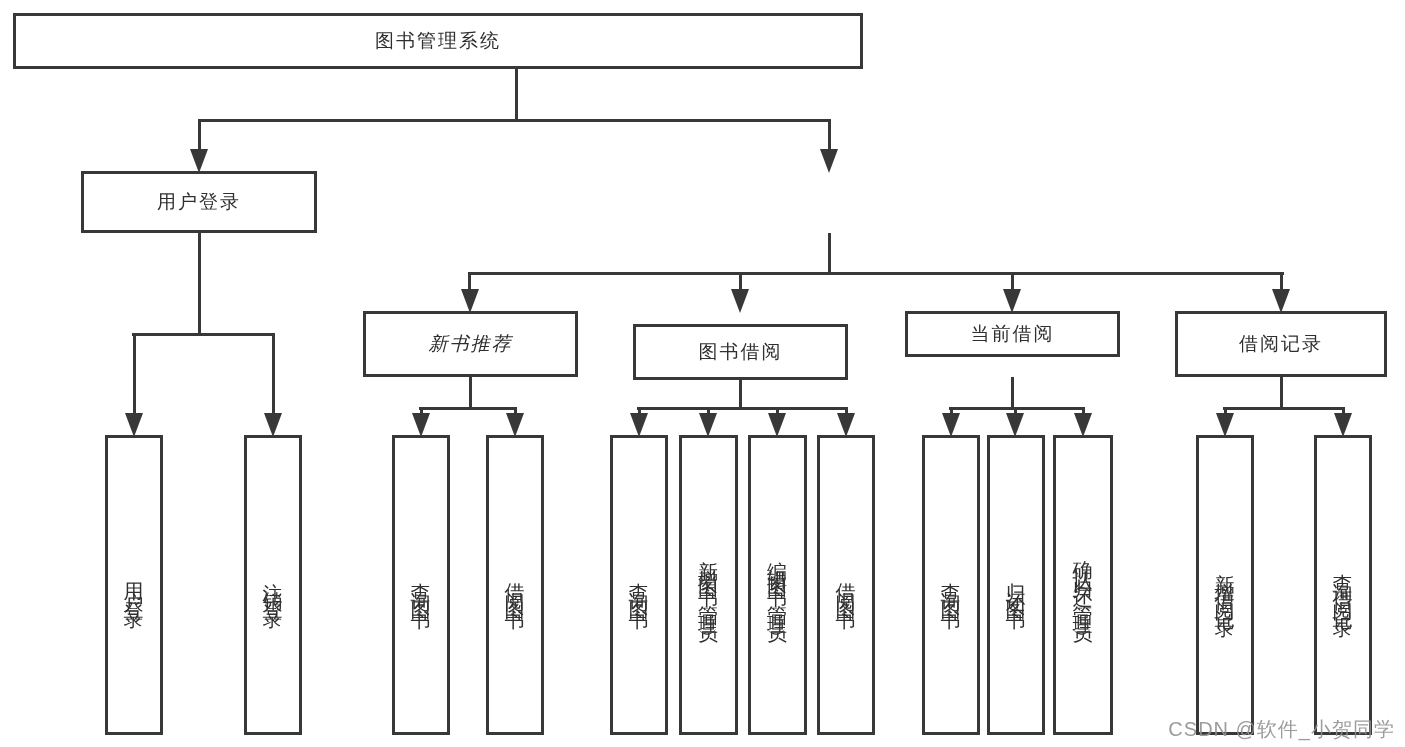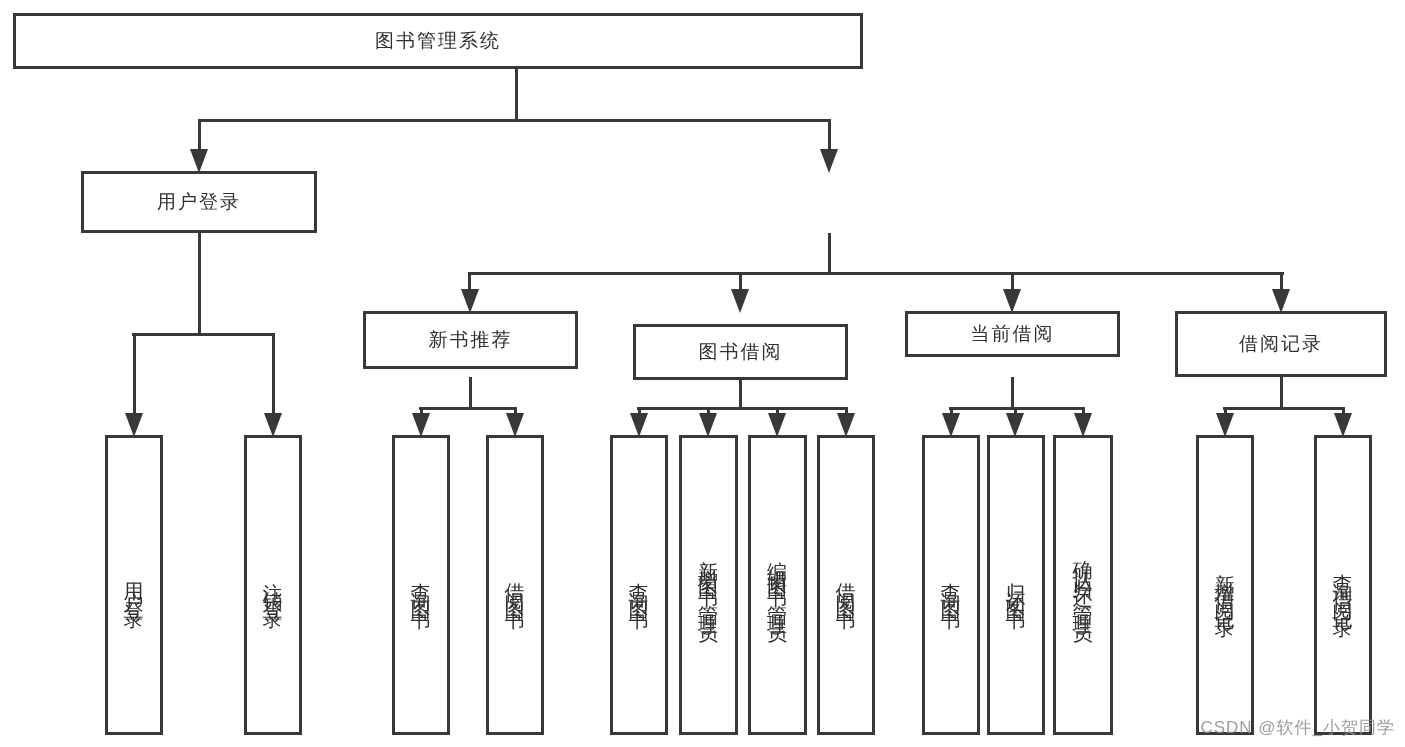--- a/index.html
+++ b/index.html
@@ -25,21 +25,21 @@
   
   .ln{position:absolute;background:#383838;}
   
   .ah{
     position:absolute;width:0;height:0;
     border-left:9px solid transparent;border-right:9px solid transparent;
     border-top:24px solid #383838;
   }
   .watermark{
     position:absolute;top:716px;right:10px;z-index:5;
-    font-size:17px;color:rgba(148,144,144,0.9);letter-spacing:1px;
+    font-size:20px;color:rgba(148,144,144,0.9);letter-spacing:1px;
   }
 </style>
 </head>
 <body>
 
 <div class="canvas">
 
   <div class="hn" style="left:13px;top:13px;width:850px;height:56px;">
     <span>图书管理系统</span>
   </div>
@@ -66,21 +66,21 @@
   <div class="ln" style="left:468px;top:272px;width:816px;height:3px;"></div>
   <div class="ln" style="left:468px;top:272px;width:3px;height:21px;"></div>
   <div class="ah" style="left:461px;top:289px;"></div>
   <div class="ln" style="left:739px;top:272px;width:3px;height:21px;"></div>
   <div class="ah" style="left:731px;top:289px;"></div>
   <div class="ln" style="left:1011px;top:272px;width:3px;height:21px;"></div>
   <div class="ah" style="left:1003px;top:289px;"></div>
   <div class="ln" style="left:1280px;top:272px;width:3px;height:21px;"></div>
   <div class="ah" style="left:1272px;top:289px;"></div>
 
-  <div class="hn" style="left:363px;top:311px;width:215px;height:58px;">
+  <div class="hn" style="left:363px;top:311px;width:215px;height:66px;font-style:italic;">
     <span>新书推荐</span>
   </div>
   <div class="hn" style="left:633px;top:324px;width:215px;height:56px;">
     <span>图书借阅</span>
   </div>
   <div class="hn" style="left:905px;top:311px;width:215px;height:46px;">
     <span>当前借阅</span>
   </div>
   <div class="hn" style="left:1175px;top:311px;width:212px;height:66px;">
     <span>借阅记录</span>

